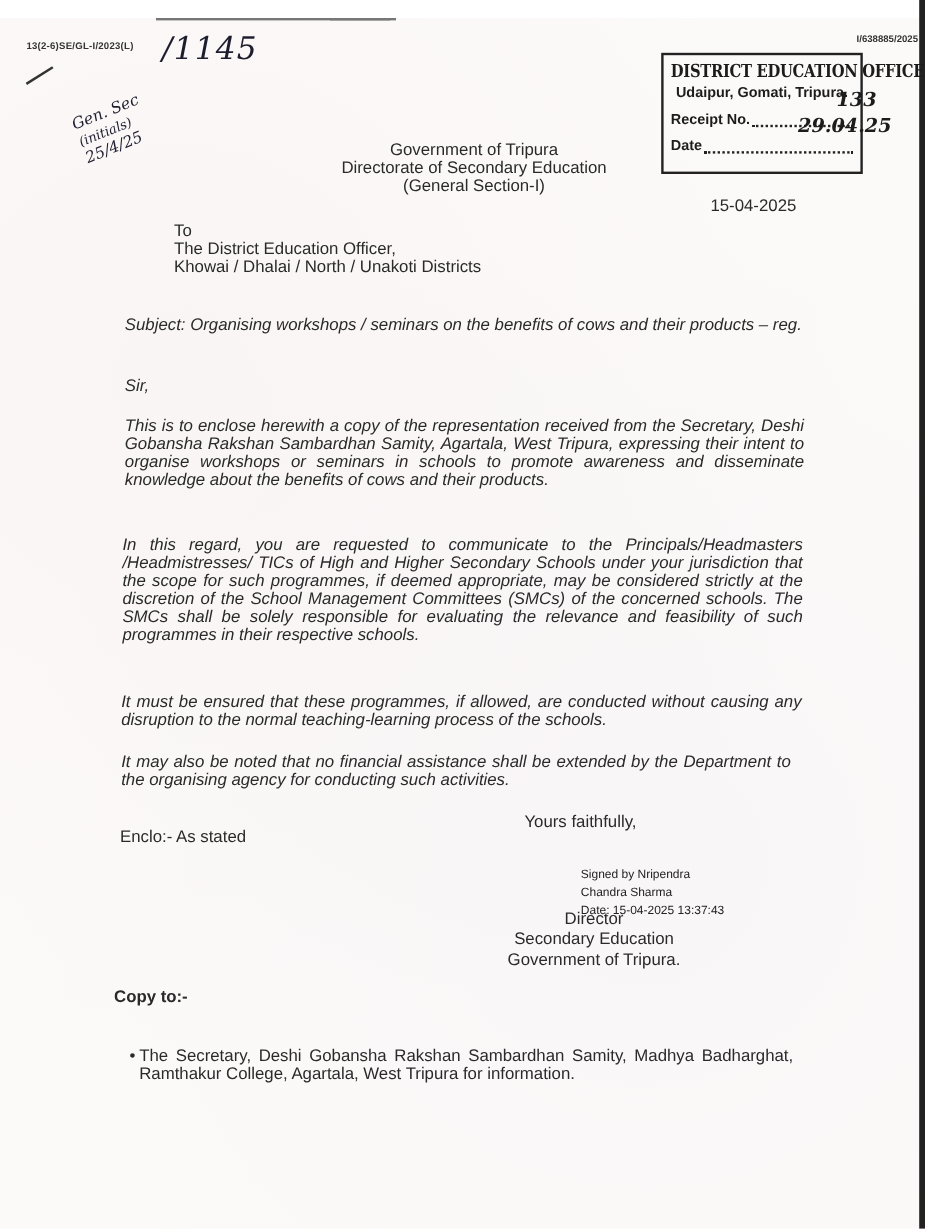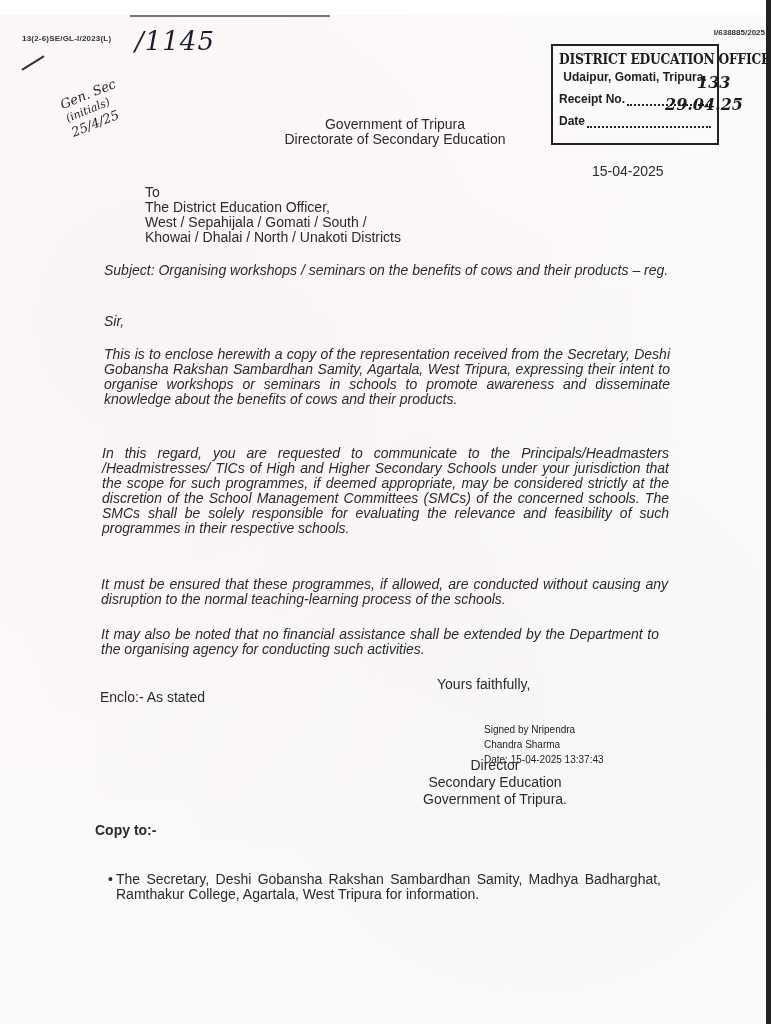--- a/index.html
+++ b/index.html
@@ -88,28 +88,28 @@
     <span>Date</span>
     <span class="dots">
         <span class="val" style="left:78px">29.04.25</span>
       </span>
   </div>
 </div>
 
 <div class="abs header">
   <div>Government of Tripura</div>
   <div>Directorate of Secondary Education</div>
+  <div>(General Section-I)</div>
 </div>
 
 <div class="abs date">15-04-2025</div>
 
 <div class="abs to-block">
   <div>To</div>
   <div>The District Education Officer,</div>
-  <div>West / Sepahijala / Gomati / South /</div>
   <div>Khowai / Dhalai / North / Unakoti Districts</div>
 </div>
 
 <div class="abs para" style="top:263px">Subject: Organising workshops / seminars on the benefits of cows and their products – reg.</div>
 <div class="abs para" style="top:314px">Sir,</div>
 
 <div class="abs para" style="top:347px">This is to enclose herewith a copy of the representation received from the Secretary, Deshi Gobansha Rakshan Sambardhan Samity, Agartala, West Tripura, expressing their intent to organise workshops or seminars in schools to promote awareness and disseminate knowledge about the benefits of cows and their products.</div>
 <div class="abs para" style="top:446px; left:102px; width:567px">In this regard, you are requested to communicate to the Principals/Headmasters /Headmistresses/ TICs of High and Higher Secondary Schools under your jurisdiction that the scope for such programmes, if deemed appropriate, may be considered strictly at the discretion of the School Management Committees (SMCs) of the concerned schools. The SMCs shall be solely responsible for evaluating the relevance and feasibility of such programmes in their respective schools.</div>
 <div class="abs para" style="top:577px; left:101px; width:567px">It must be ensured that these programmes, if allowed, are conducted without causing any disruption to the normal teaching-learning process of the schools.</div>
 <div class="abs para" style="top:627px; left:101px; width:558px">It may also be noted that no financial assistance shall be extended by the Department to the organising agency for conducting such activities.</div>

